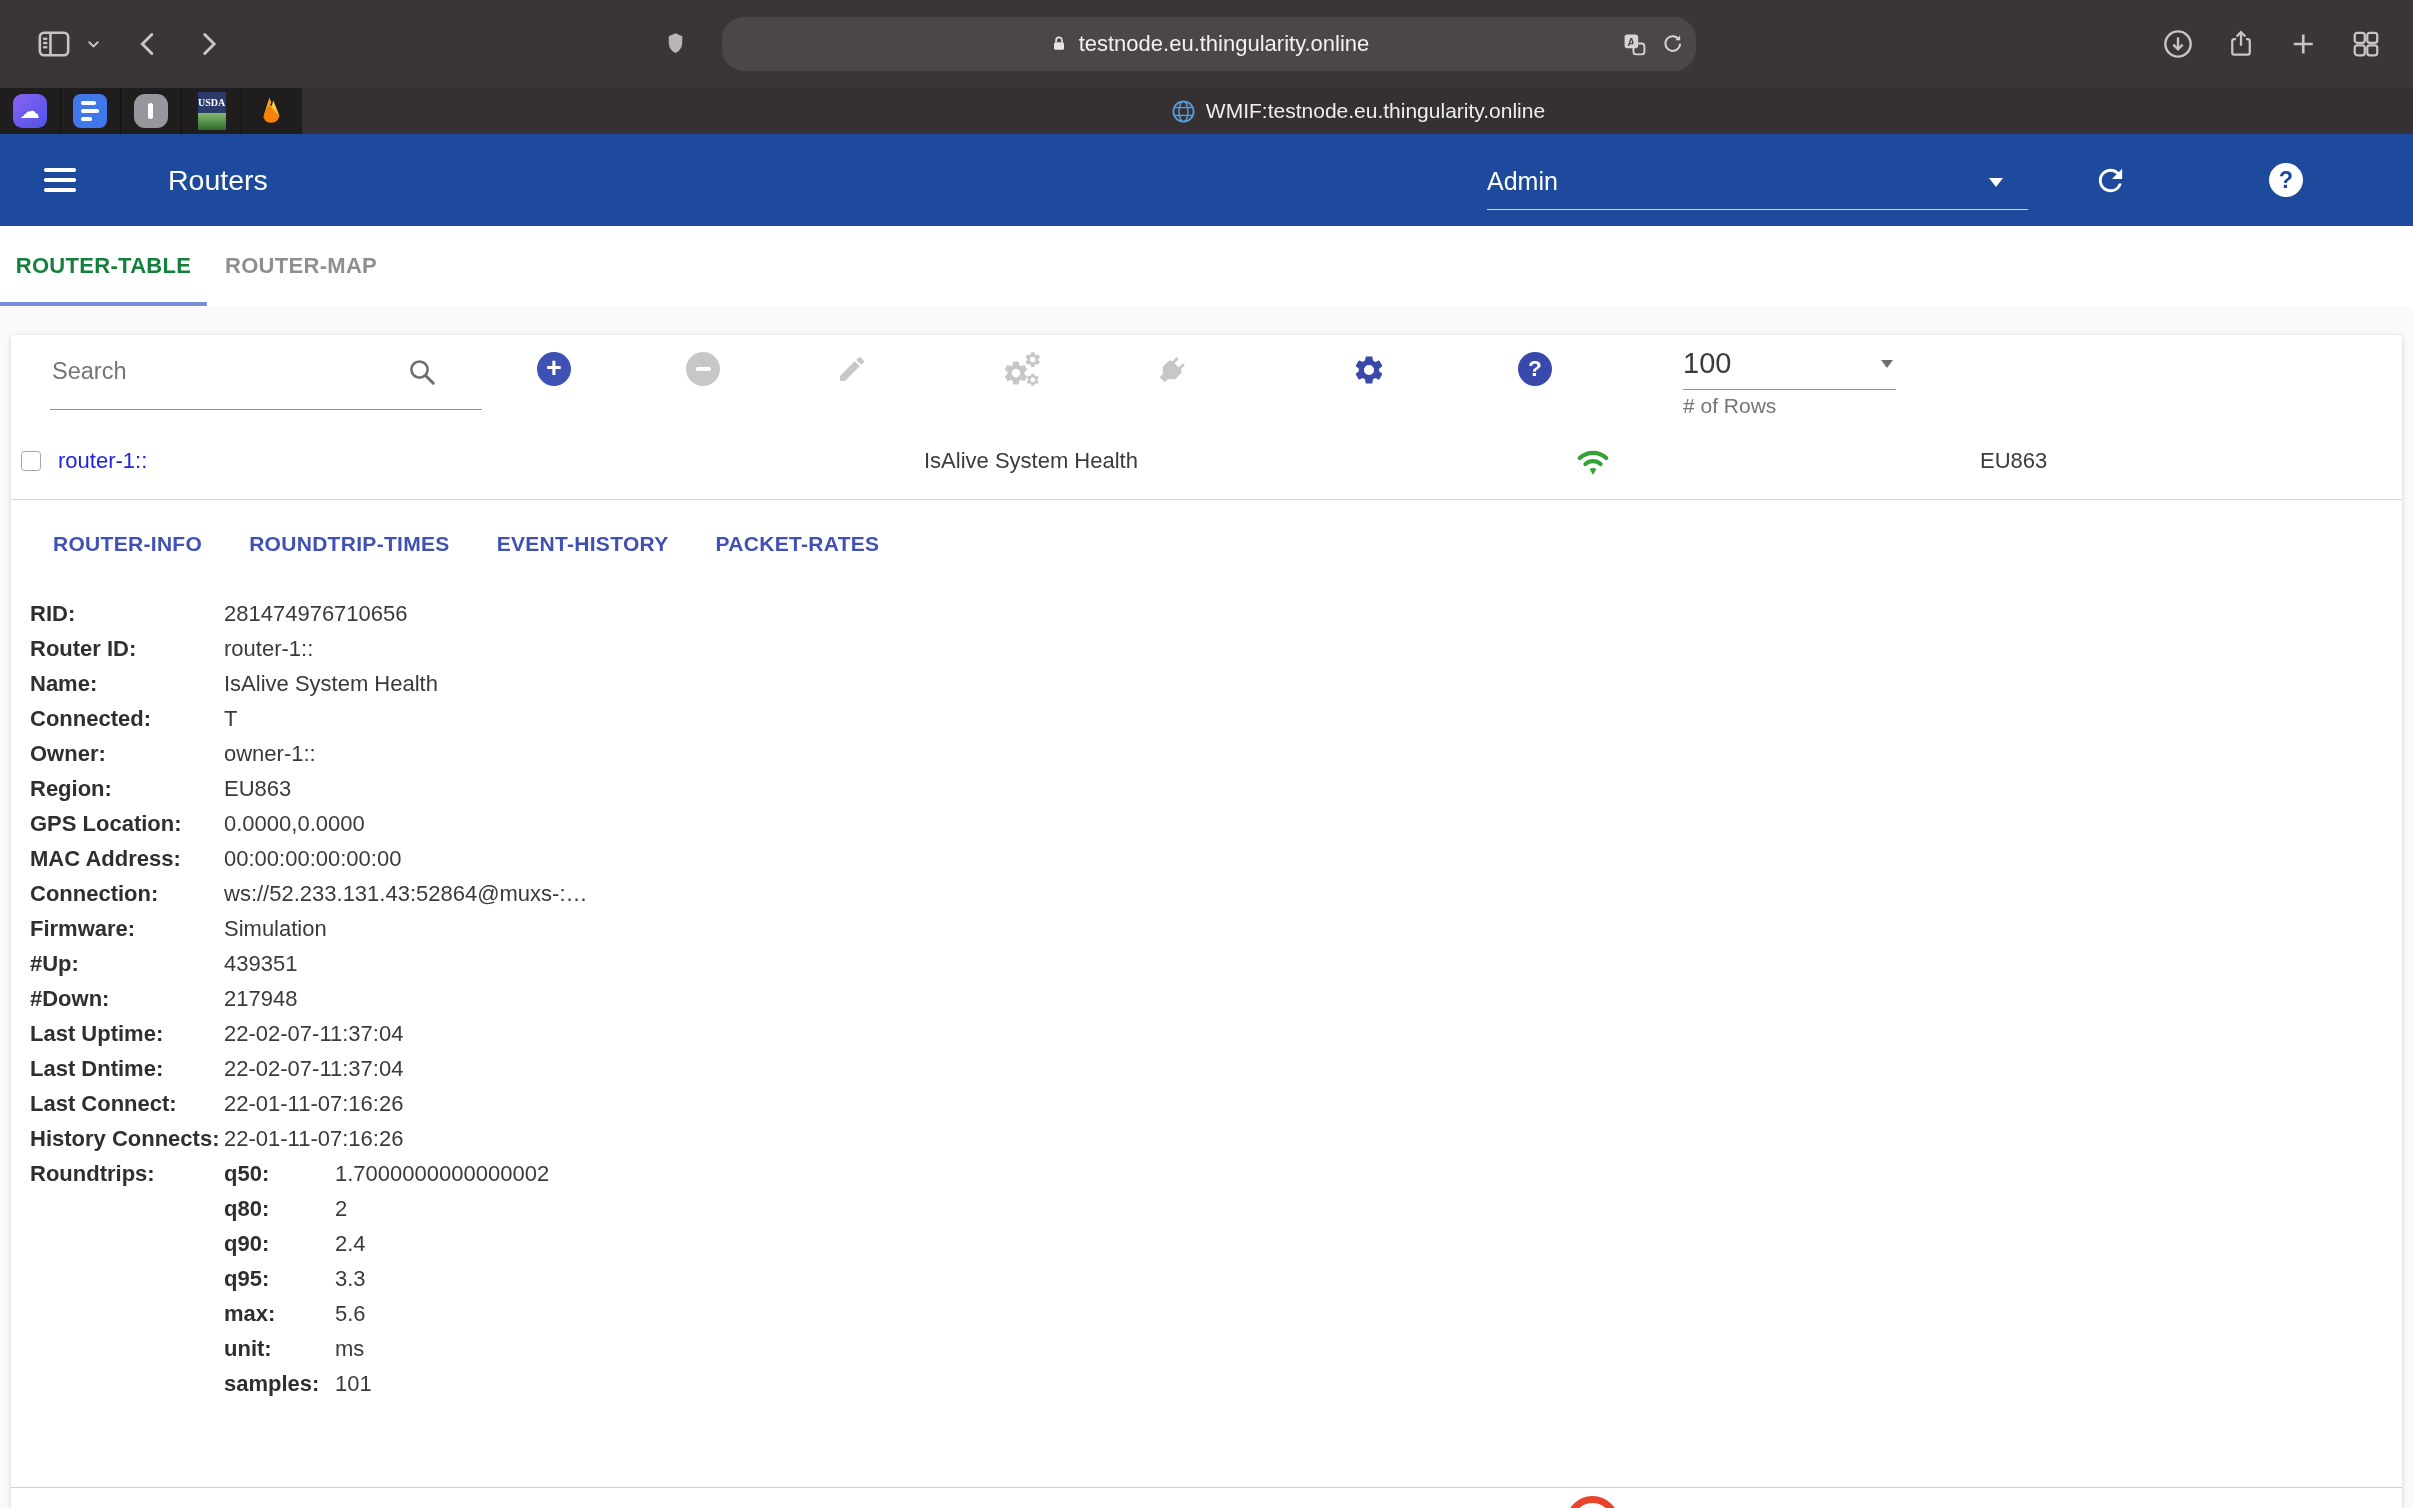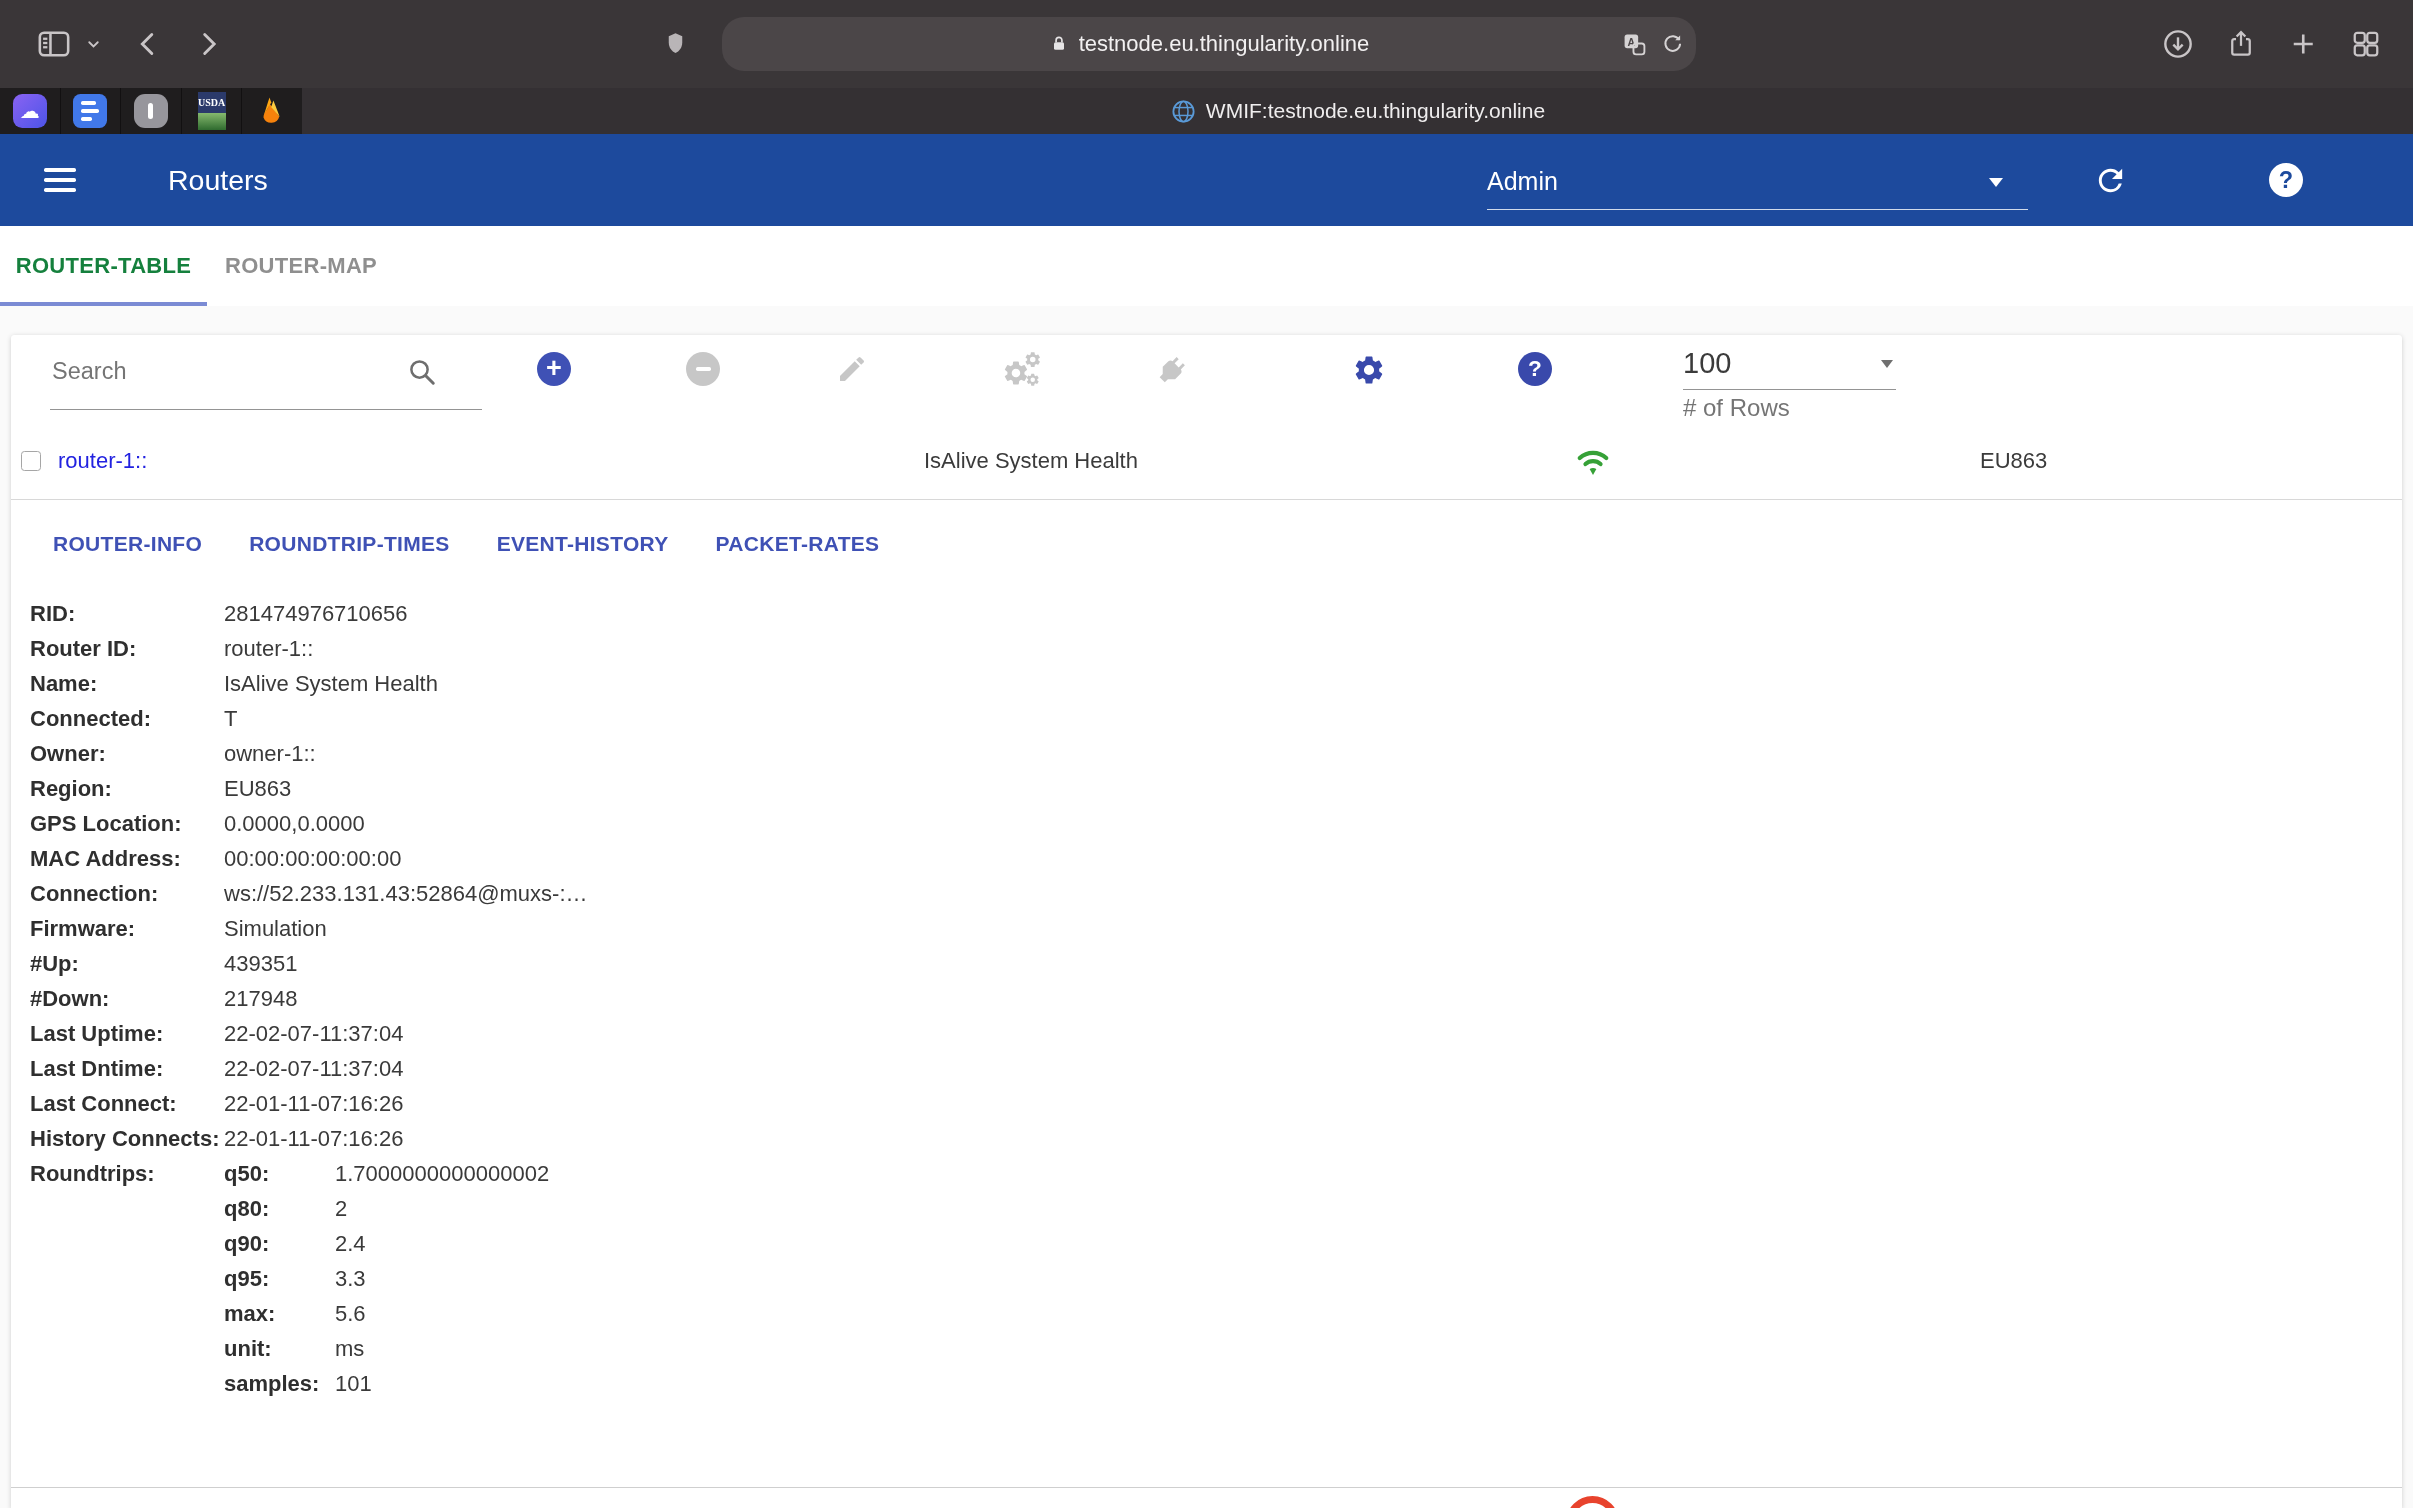--- a/index.html
+++ b/index.html
@@ -62,21 +62,21 @@
   .cbtn .pl{font-size:27px;font-weight:bold;line-height:0;margin-top:-2.5px;}
   .minusbar{width:15px;height:4.2px;background:#fff;border-radius:1.7px;}
   .ticon{position:absolute;top:18.4px;}
   .gray-ic{color:#c7c7c7;}
   .blue-ic{color:var(--accent-blue-dark);}
   .help-blue{position:absolute;left:1507px;top:17px;width:34px;height:34px;border-radius:50%;background:var(--accent-blue-dark);color:#fff;font-weight:bold;font-size:22.6px;display:flex;align-items:center;justify-content:center;}
   .sel{position:absolute;border-bottom:1.7px solid #949494;height:52px;box-sizing:border-box;font-size:29px;display:flex;align-items:center;}
   .sel .scaret{width:0;height:0;border-left:6.7px solid transparent;border-right:6.7px solid transparent;border-top:8.4px solid #6f6f6f;position:absolute;right:3.4px;top:22px;}
   .rows-sel{left:1672px;top:3.4px;width:213px;color:#3b3b3b;}
   .addcol-sel{left:1911px;top:3.4px;width:431px;color:#6f6f6f;}
-  .rows-hint{position:absolute;left:1672px;top:59px;font-size:24px;color:#757575;}
+  .rows-hint{position:absolute;left:1672px;top:59px;font-size:21px;color:#757575;}
 
   
   .thead{height:72px;border-bottom:1.7px solid #d8d8d8;position:relative;font-size:20px;color:#8c8c8c;}
   .thead .hcell{position:absolute;top:0;height:72px;display:flex;align-items:center;}
   .thead .first{color:#3b3b3b;font-weight:bold;gap:8.4px;}
   .trow{height:76px;border-bottom:1.7px solid #d8d8d8;position:relative;font-size:22px;color:#3b3b3b;}
   .trow .rcell{position:absolute;top:0;height:76px;display:flex;align-items:center;}
   .checkbox{width:18.4px;height:18.4px;border:1.7px solid #a6a6a6;border-radius:3.4px;background:#fff;}
   .link{color:var(--link-blue);cursor:pointer;}
 

